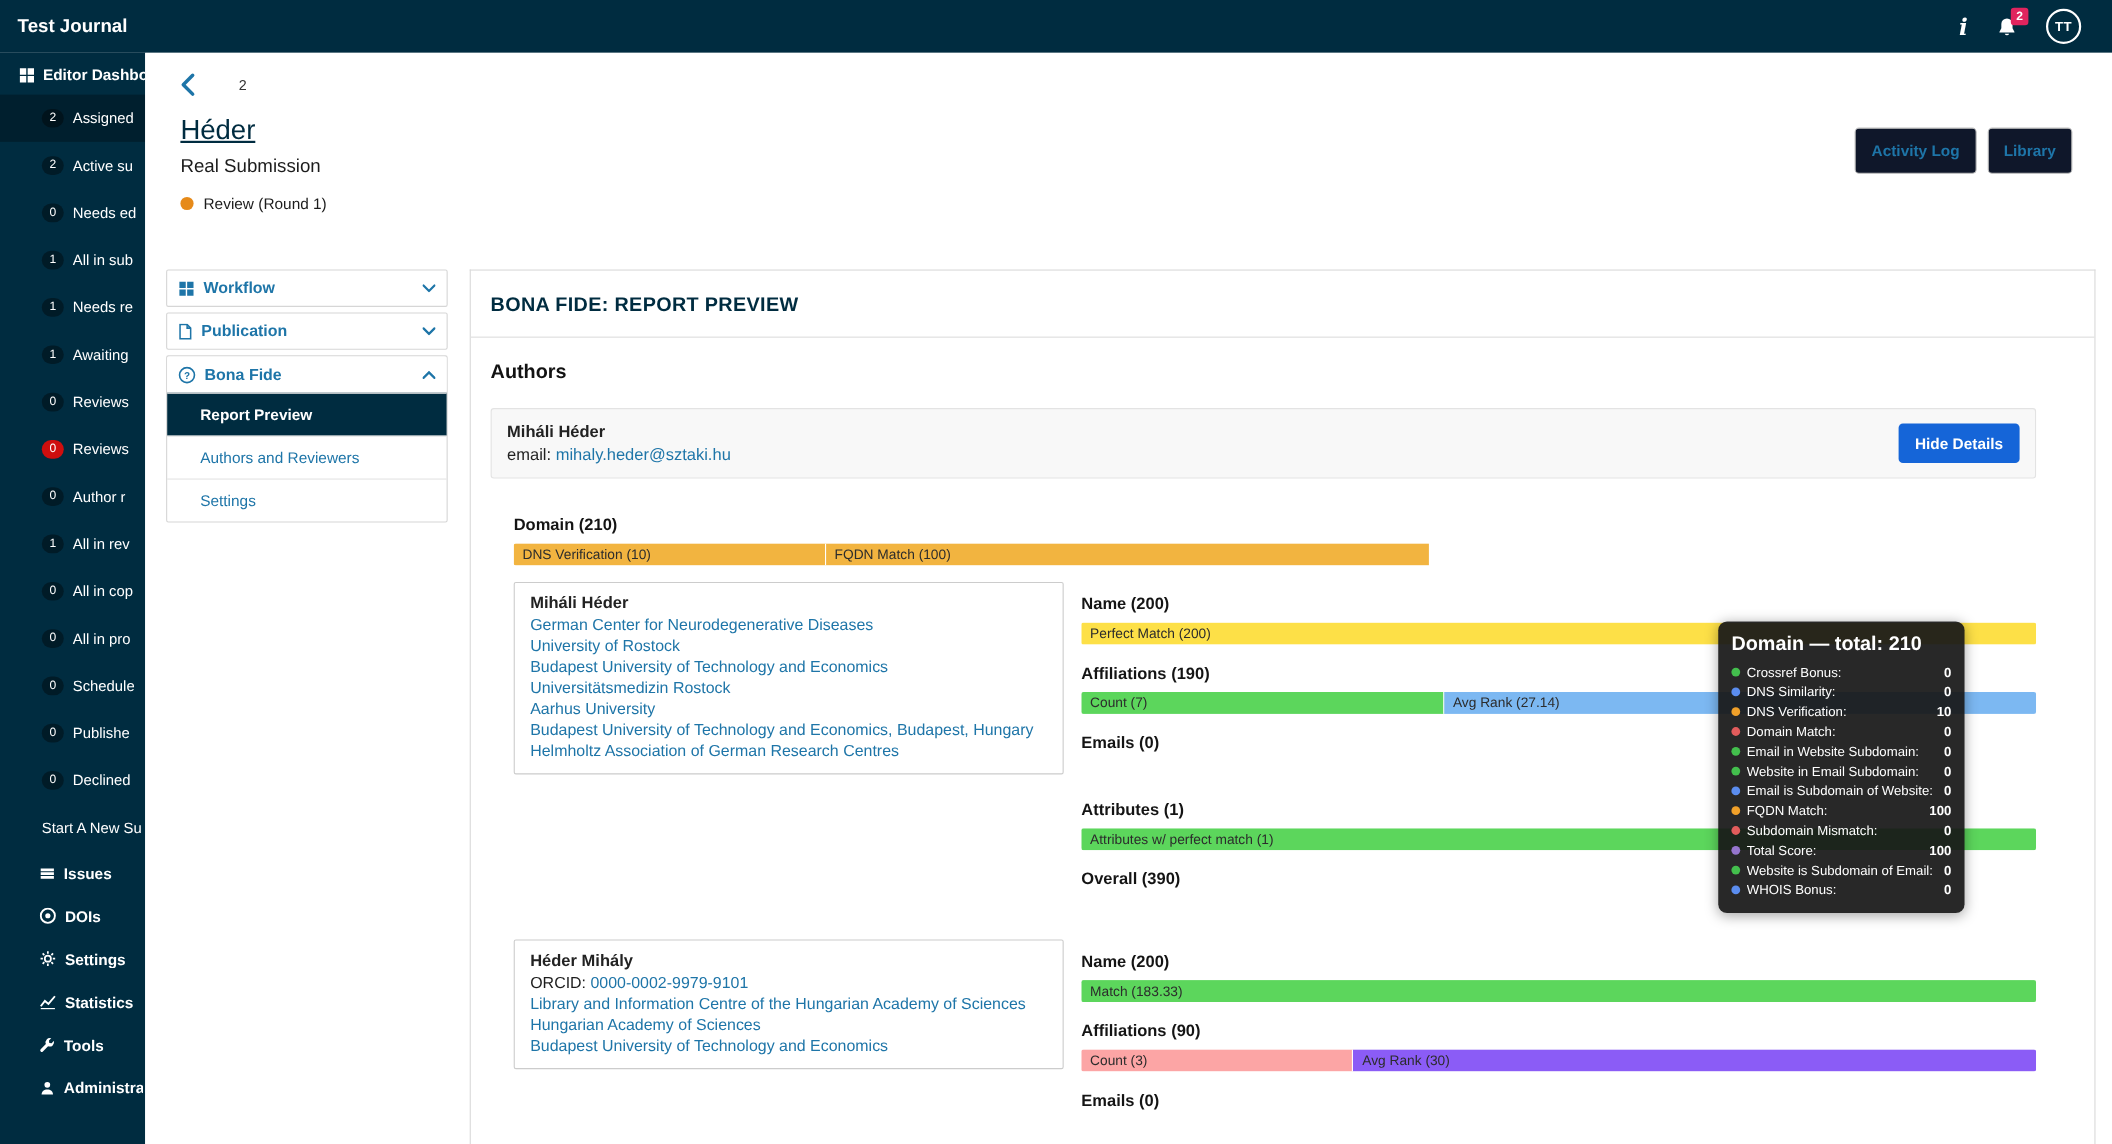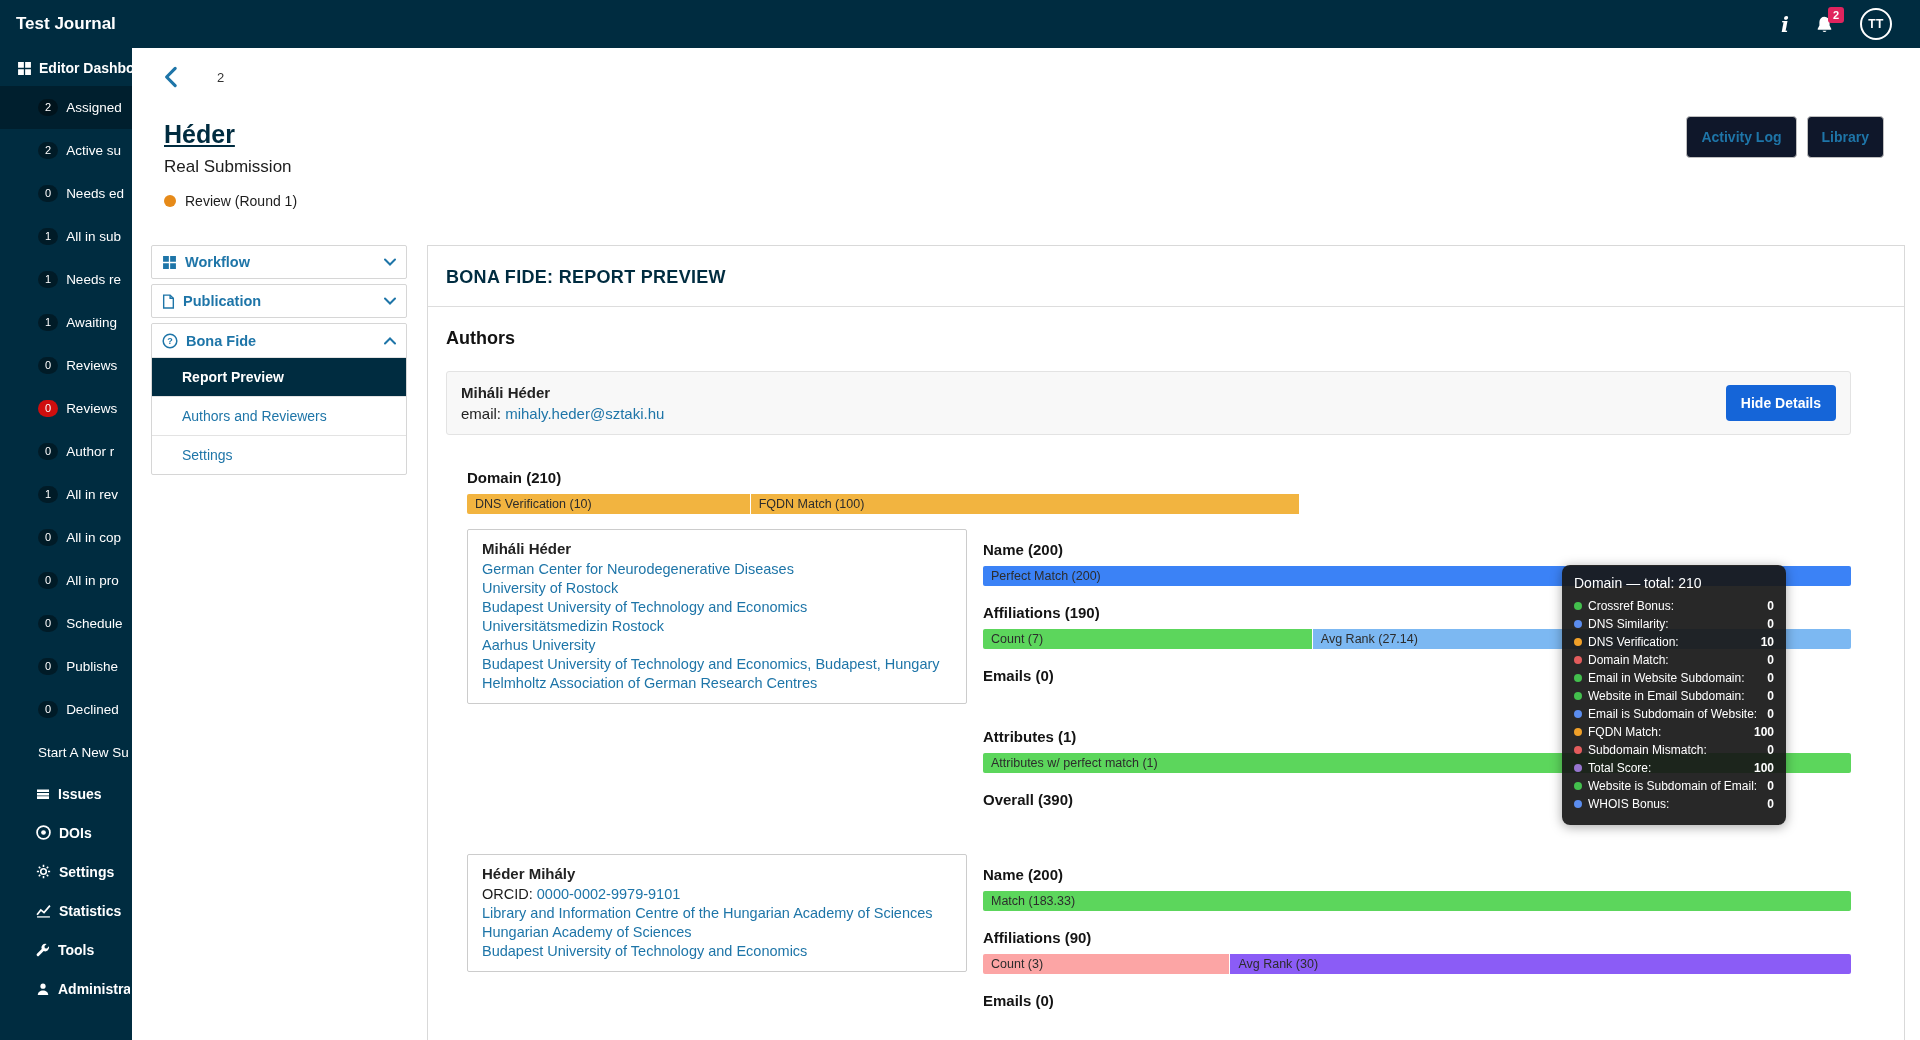--- a/index.html
+++ b/index.html
@@ -30,21 +30,21 @@
   .sb-label{overflow:hidden}
   .sb-fitem{display:flex;align-items:center;gap:8px;height:39px;padding:0 2px 0 36px;font-weight:bold;font-size:14px;white-space:nowrap;cursor:pointer;overflow:hidden}
   .sb-icon{display:inline-flex;flex-shrink:0}
 
   
   .main{flex:1;display:flex;flex-direction:column;min-width:0;background:#fff}
   .sub-header{height:197px;padding:18px 15px 0 32px;position:relative;flex-shrink:0}
   .back-row{display:flex;align-items:center;gap:38px}
   .back-btn{color:var(--link,#1e75a8);display:inline-flex;cursor:pointer}
   .back-count{font-size:13px;color:#333}
-  .sub-title{margin-top:32px;font-size:25px;font-weight:bold;color:var(--navy,#002c40);text-decoration:underline}
+  .sub-title{margin-top:16px;font-size:25px;font-weight:normal;color:var(--navy,#002c40);text-decoration:underline}
   .sub-subtitle{margin-top:8px;font-size:17px;color:#1c1c1c}
   .sub-status{margin-top:16px;display:flex;align-items:center;gap:9px;font-size:14px;color:#1c1c1c}
   .status-dot{width:12px;height:12px;border-radius:50%;background:var(--status_orange,#e68a19)}
   .header-actions{position:absolute;top:68px;right:36px;display:flex;gap:10px}
   .btn-outline{background:#0f172a;border:1px solid #bfbfbf;border-radius:4px;color:var(--link,#1e75a8);font-weight:bold;font-size:14px;padding:12px 14px;font-family:inherit;cursor:pointer}
 
   .content-row{display:flex;padding:0 15px 0 19px;flex:1;min-height:0}
   .side-nav{width:256px;margin-right:20px;flex-shrink:0;align-self:flex-start}
   .nav-box{display:flex;align-items:center;gap:8px;border:1px solid #d6d6d6;background:#fff;height:34px;padding:0 10px;color:var(--link,#1e75a8);font-weight:bold;font-size:14.5px;cursor:pointer;margin-bottom:5px;border-radius:2px}
   .nav-ic{display:inline-flex;flex-shrink:0}
@@ -78,21 +78,21 @@
   .ab-name{font-weight:bold;font-size:15px;margin-bottom:3px}
   .aff-link{display:block;color:var(--link,#1e75a8);font-size:14.5px;line-height:19px;text-decoration:none;cursor:pointer}
   .orcid-line{font-size:14.5px;line-height:19px;color:#1c1c1c}
   .metric-col{flex:1;padding-top:12px;min-width:0}
   .metric-group{margin-bottom:18px}
   .metric-group .metric-label{margin-bottom:8px}
   .metric-group.empty{margin-bottom:44px}
 
   
   .tooltip{position:absolute;left:1134px;top:319px;width:224px;background:rgba(24,24,24,0.93);border-radius:8px;padding:10px 12px 12px;color:#fff;box-shadow:0 2px 12px rgba(0,0,0,0.35);z-index:5}
-  .tt-title{font-size:14px;font-weight:normal;margin-bottom:6px}
+  .tt-title{font-size:18px;font-weight:bold;margin-bottom:6px}
   .tt-row{display:flex;align-items:center;gap:6px;line-height:18px;font-size:12px;white-space:nowrap}
   .tt-dot{width:8px;height:8px;border-radius:50%;flex-shrink:0}
   .tt-label{flex:1;overflow:hidden}
   .tt-value{font-weight:bold}
 </style>
 </head>
 <body>
 
 <div class="page">
 
@@ -398,21 +398,21 @@
                       <a class="aff-link">Aarhus University</a>
                       <a class="aff-link">Budapest University of Technology and Economics, Budapest, Hungary</a>
                       <a class="aff-link">Helmholtz Association of German Research Centres</a>
                     </div>
                 </div>
                 <div class="metric-col">
                   <div class="metric-group">
                     <div class="metric-label">Name (200)</div>
                     <div class="bar">
 
-                    <div class="bar-seg" style="width: 100%; background: #3b82f6; text-align: center;">
+                    <div class="bar-seg" style="width: 100%; background: #fde047; text-align: center;">
                           <span>Perfect Match (200)</span>
                         </div>
                       </div>
                   </div>
                   <div class="metric-group">
                     <div class="metric-label">Affiliations (190)</div>
                     <div class="bar">
 
                     <div class="bar-seg" style="width: 38%; background: rgb(92, 214, 92);">
                           <span>Count (7)</span>

